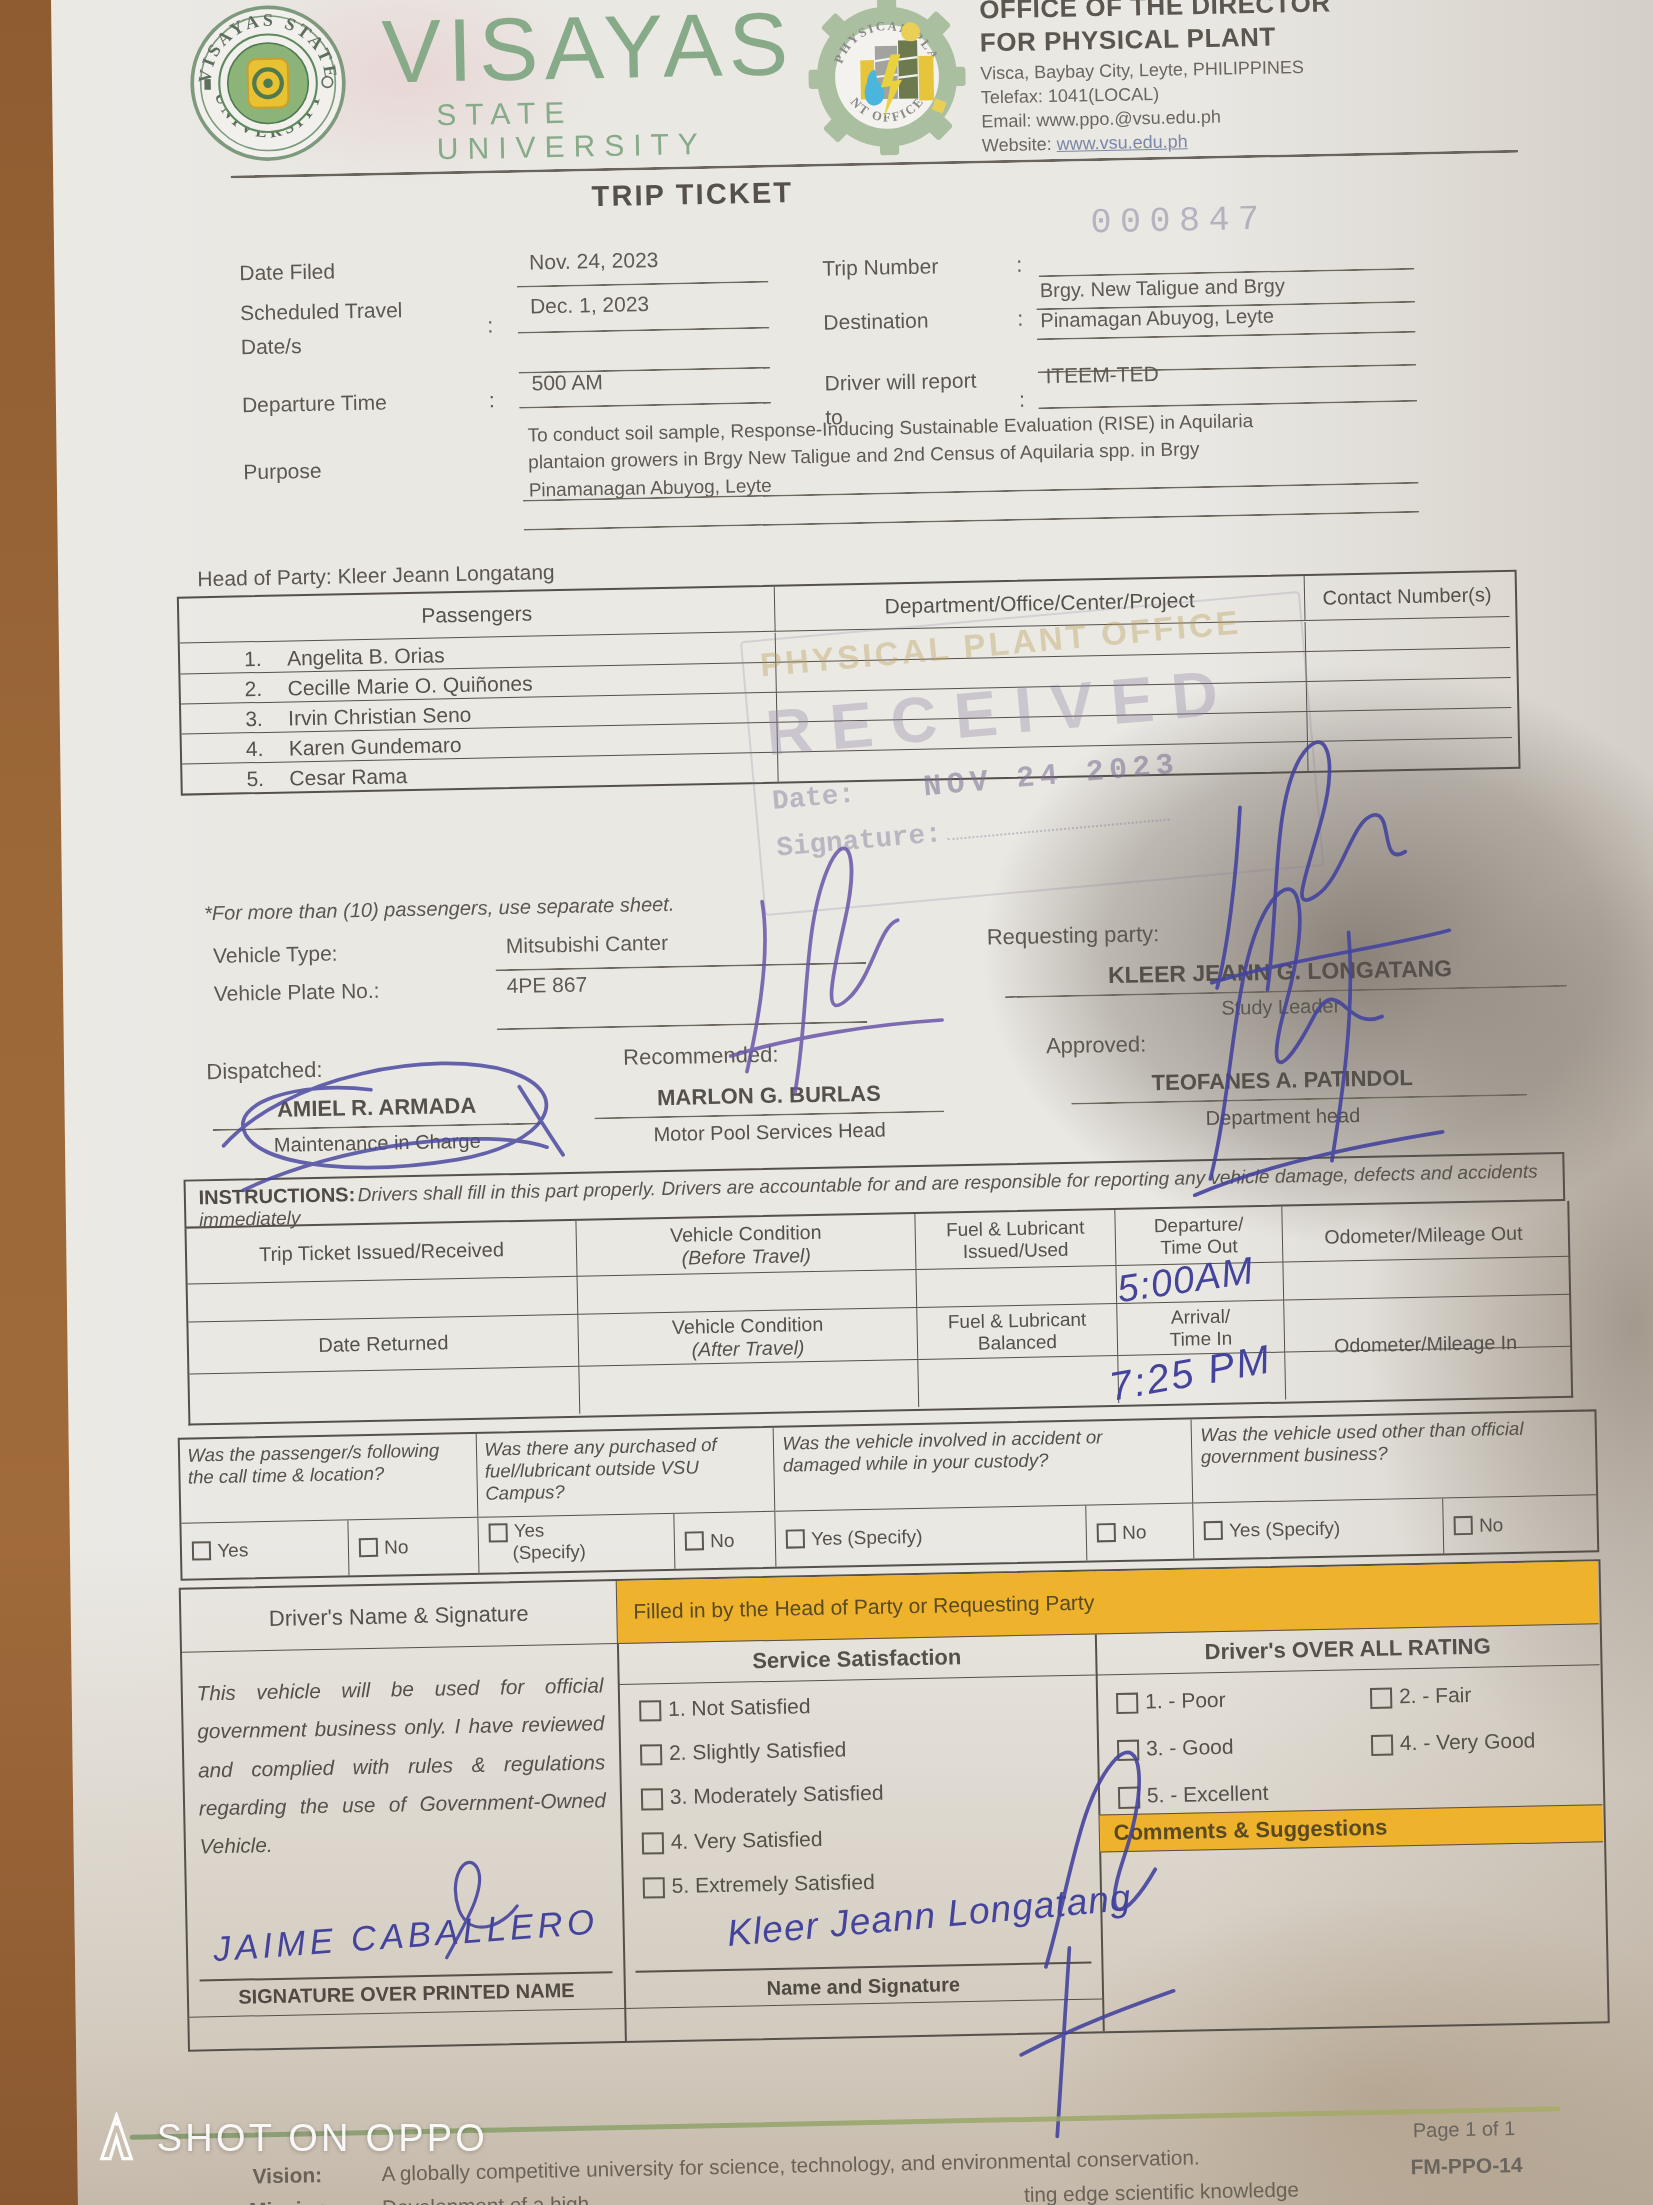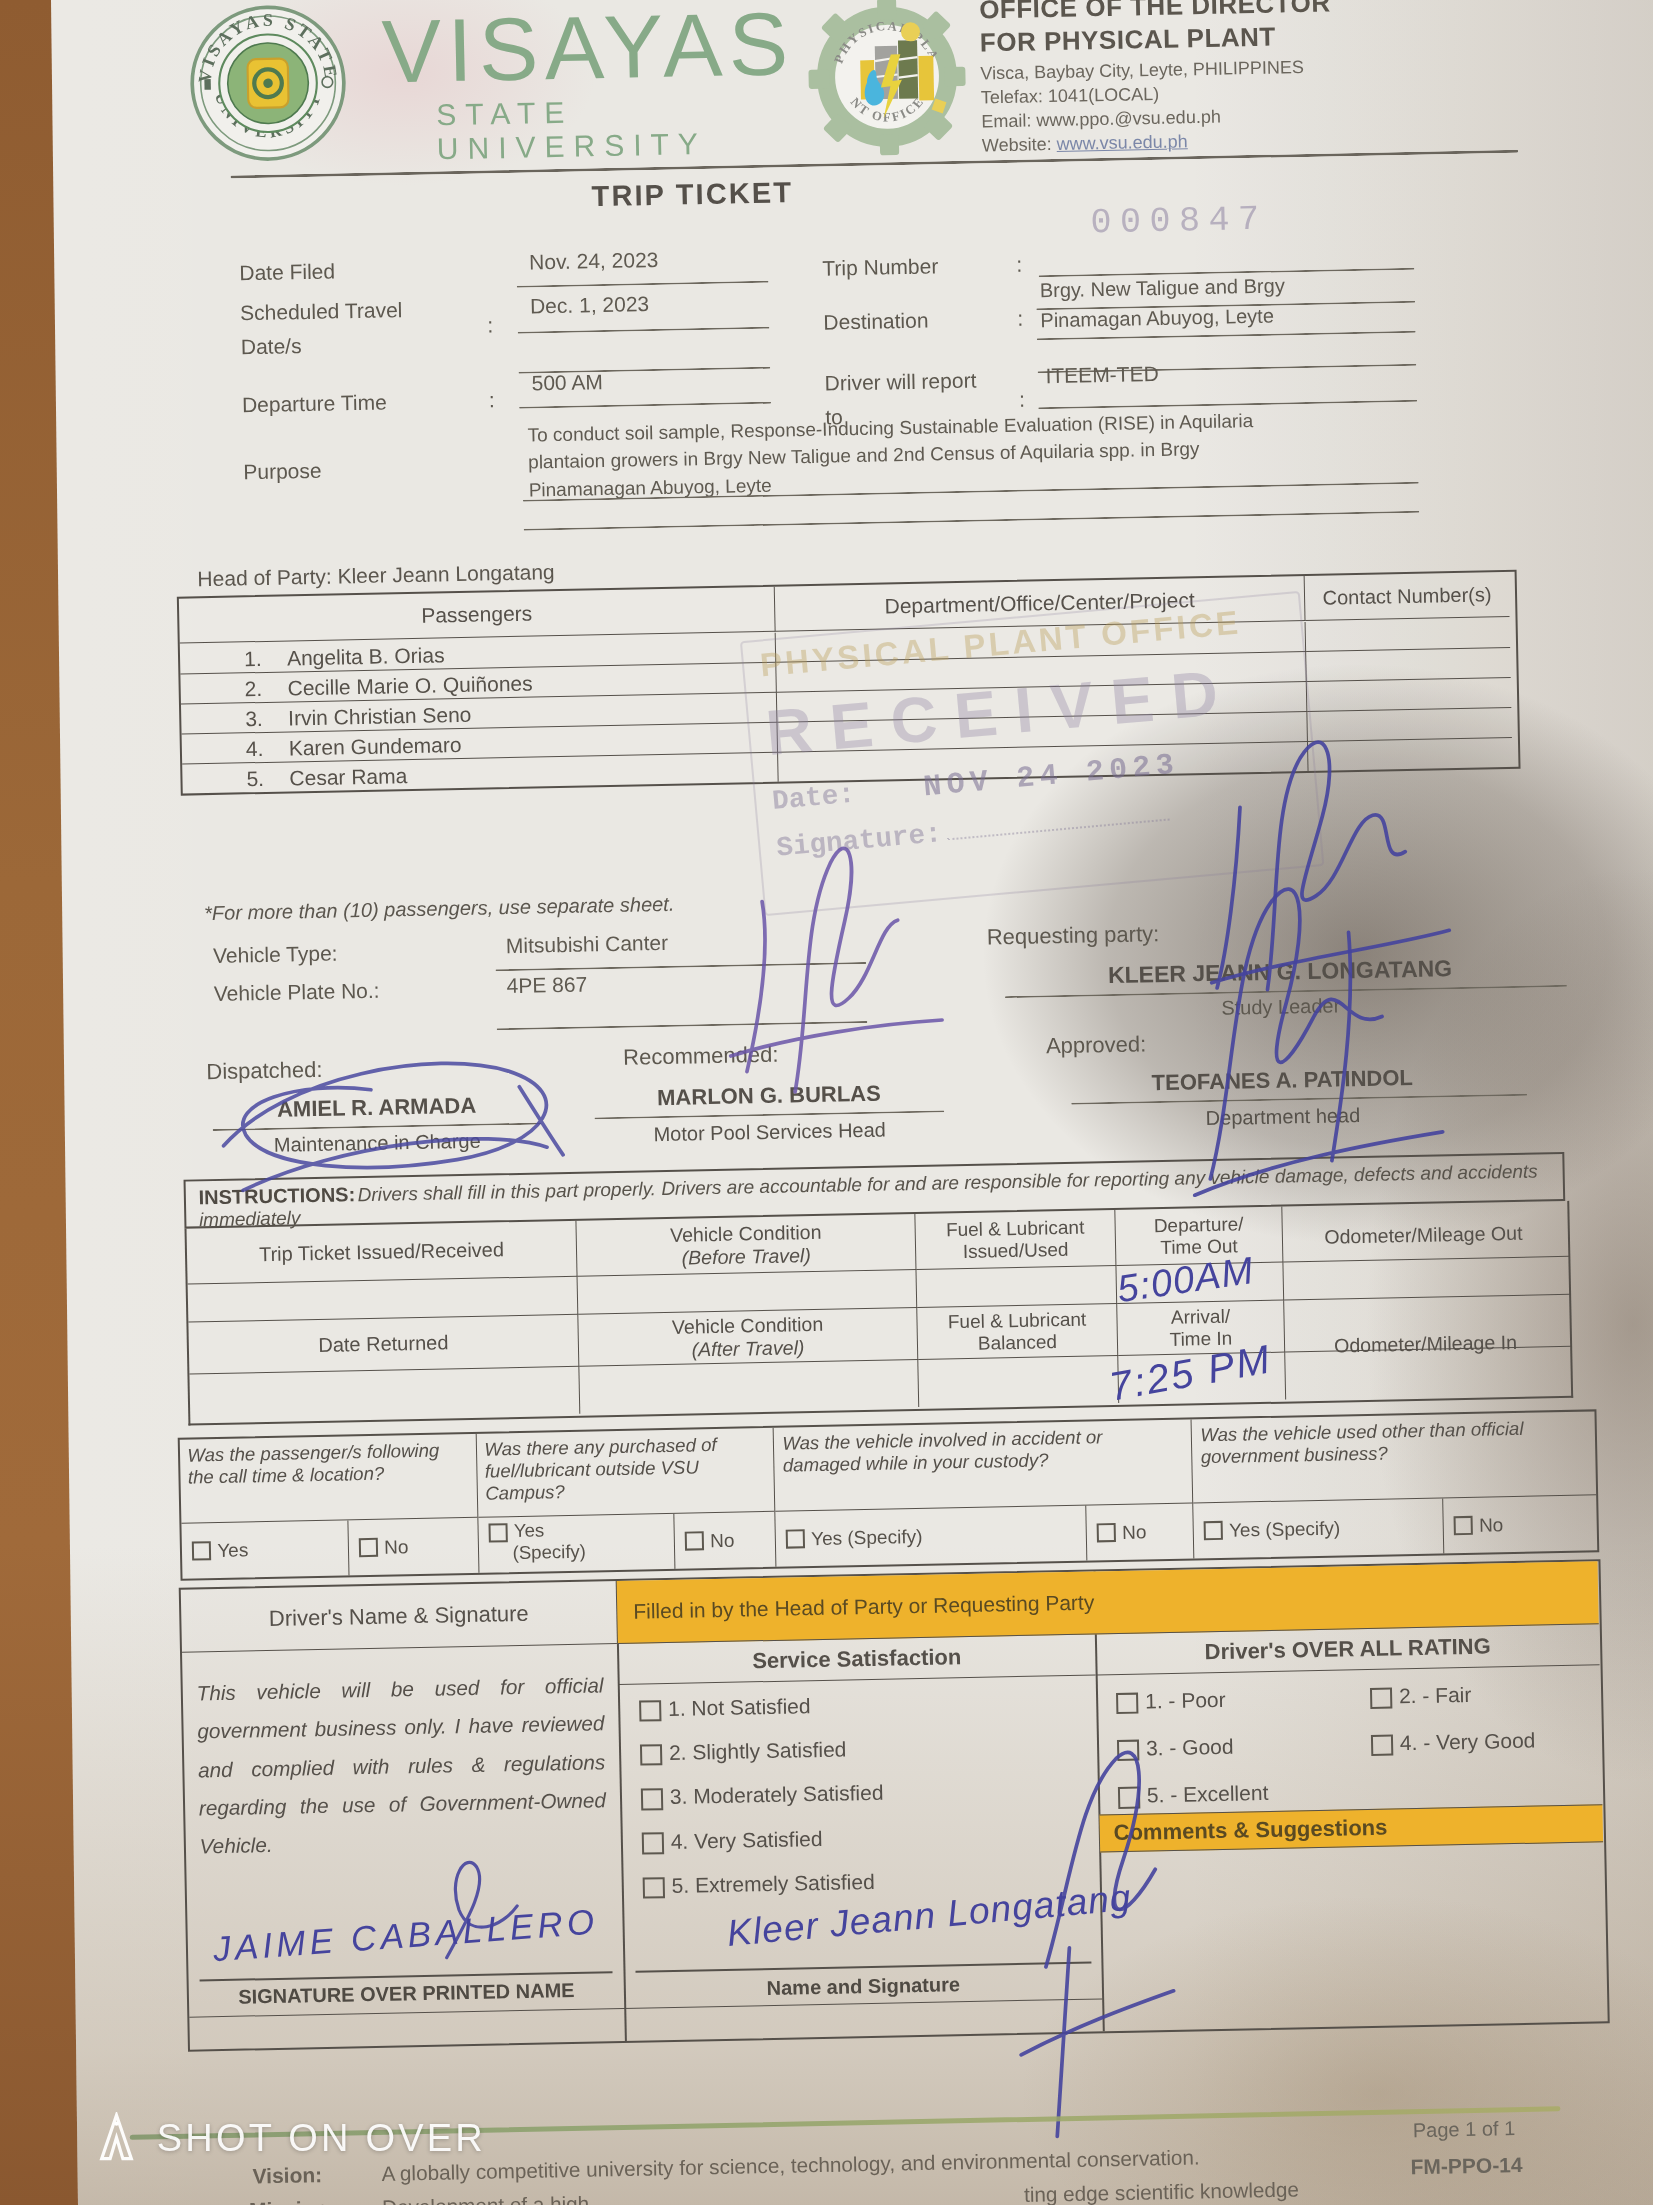--- a/index.html
+++ b/index.html
@@ -423,15 +423,15 @@
   <div class="abs" style="left:227px;top:2198px;font-size:21px;font-weight:bold;color:#6a6257;">Mission:</div>
   <div class="abs" style="left:360px;top:2198px;font-size:20.7px;color:#6a6257;">Development of a high</div>
   <div class="abs" style="left:1002px;top:2198px;font-size:20.7px;color:#6a6257;">ting edge scientific knowledge</div>
 </div>
 
 <div class="abs" style="left:90px;top:2112px;display:flex;align-items:center;">
   <svg width="53" height="53" viewBox="0 0 100 100" style="margin-right:13.8px;">
     <path d="M50,6 L78,88 L62,88 L50,48 L38,88 L22,88 Z" fill="none" stroke="#ffffff" stroke-width="6" opacity="0.95"></path>
     <circle cx="50" cy="22" r="4" fill="#ffffff"></circle>
   </svg>
-  <span style="font-size:38px;color:rgba(255,255,255,0.92);letter-spacing:3.2px;text-shadow:0 1.1px 4.2px rgba(0,0,0,0.25);">SHOT ON OVER</span>
+  <span style="font-size:38px;color:rgba(255,255,255,0.92);letter-spacing:3.2px;text-shadow:0 1.1px 4.2px rgba(0,0,0,0.25);">SHOT ON OPPO</span>
 </div>
 
 
 </body></html>

